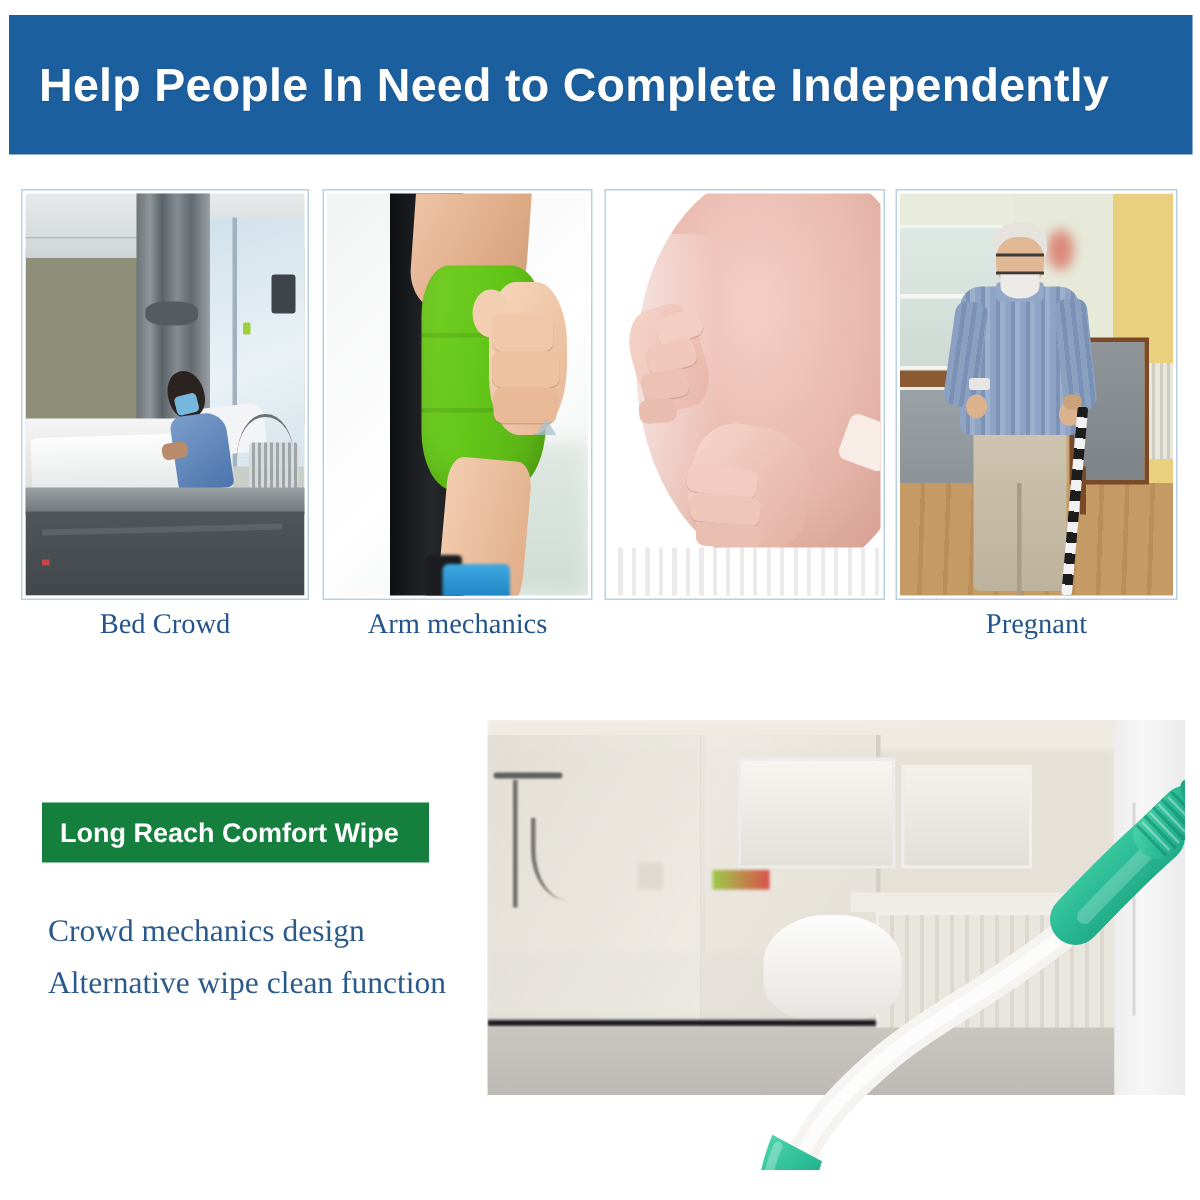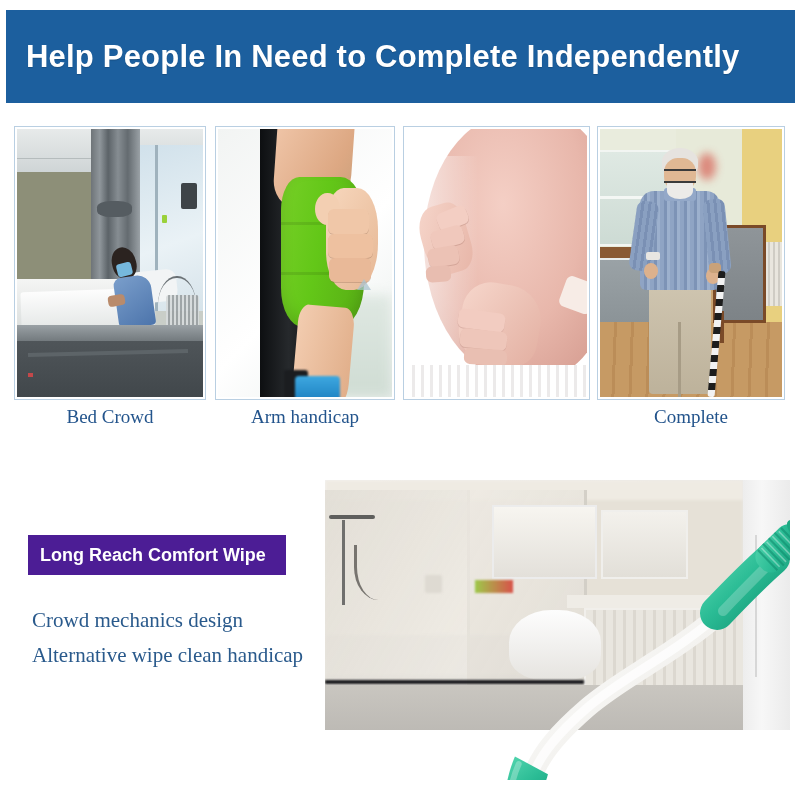--- a/index.html
+++ b/index.html
@@ -183,21 +183,21 @@
     background:repeating-linear-gradient(#1d1d1d 0 7px,#f2f2f2 7px 14px);
     transform:rotate(5deg);border-radius:2px;}
   .c4-canegrip{position:absolute;left:60%;top:50%;width:12px;height:10px;
     background:#c9a27a;border-radius:4px;}
   .c4-red{position:absolute;left:54%;top:9%;width:10%;height:10%;
     background:#d86a5e;filter:blur(4px);opacity:.75;border-radius:50%;}
 
   
   .label-box{
     position:absolute;left:28px;top:535px;width:258px;height:40px;
-    background:#4c1d95;display:flex;align-items:center;
+    background:#15803d;display:flex;align-items:center;
   }
   .label-text{
     color:#fff;font-weight:bold;font-size:18px;padding-left:12px;white-space:nowrap;
     font-family:"Liberation Sans",sans-serif;
   }
   .bullet{
     position:absolute;left:32px;font-family:"Liberation Serif",serif;
     font-size:21px;color:#2a5a8c;white-space:nowrap;
   }
   .bullet1{top:608px;}
@@ -301,21 +301,21 @@
           <div class="c2-hand"></div>
             <div class="c2-thumb"></div>
           <div class="c2-f1"></div>
             <div class="c2-f2"></div>
             <div class="c2-f3"></div>
           <div class="c2-tri"></div>
           <div class="c2-dark"></div>
             <div class="c2-blue"></div>
         </div>
       </div>
-      <div class="caption-text">Arm handicap</div>
+      <div class="caption-text">Arm mechanics</div>
     </div>
 
     <div class="card card3">
       <div class="frame">
         <div class="photo">
           <div class="c3-bg"></div>
           <div class="c3-belly"></div>
           <div class="c3-shade"></div>
           <div class="c3-hand1"></div>
           <div class="c3-h1f1"></div>
@@ -357,30 +357,30 @@
             <div class="c4-handL"></div>
             <div class="c4-handR"></div>
           <div class="c4-hair"></div>
             <div class="c4-face"></div>
           <div class="c4-glass"></div>
             <div class="c4-beard"></div>
           <div class="c4-canegrip"></div>
             <div class="c4-cane"></div>
         </div>
       </div>
-      <div class="caption-text">Complete</div>
+      <div class="caption-text">Pregnant</div>
     </div>
 
   </div>
 
   <div class="label-box">
     <div class="label-text">Long Reach Comfort Wipe</div>
   </div>
   <div class="bullet bullet1">Crowd mechanics design</div>
-  <div class="bullet bullet2">Alternative wipe clean handicap</div>
+  <div class="bullet bullet2">Alternative wipe clean function</div>
 
   <div class="prod-panel"></div>
   <div class="prod-photo">
     <div class="bath"></div>
     <div class="bath-glassL"></div>
       <div class="bath-glassM"></div>
     <div class="bath-shower"></div>
       <div class="bath-showerhead"></div>
       <div class="bath-hose"></div>
     <div class="bath-mirror"></div>

